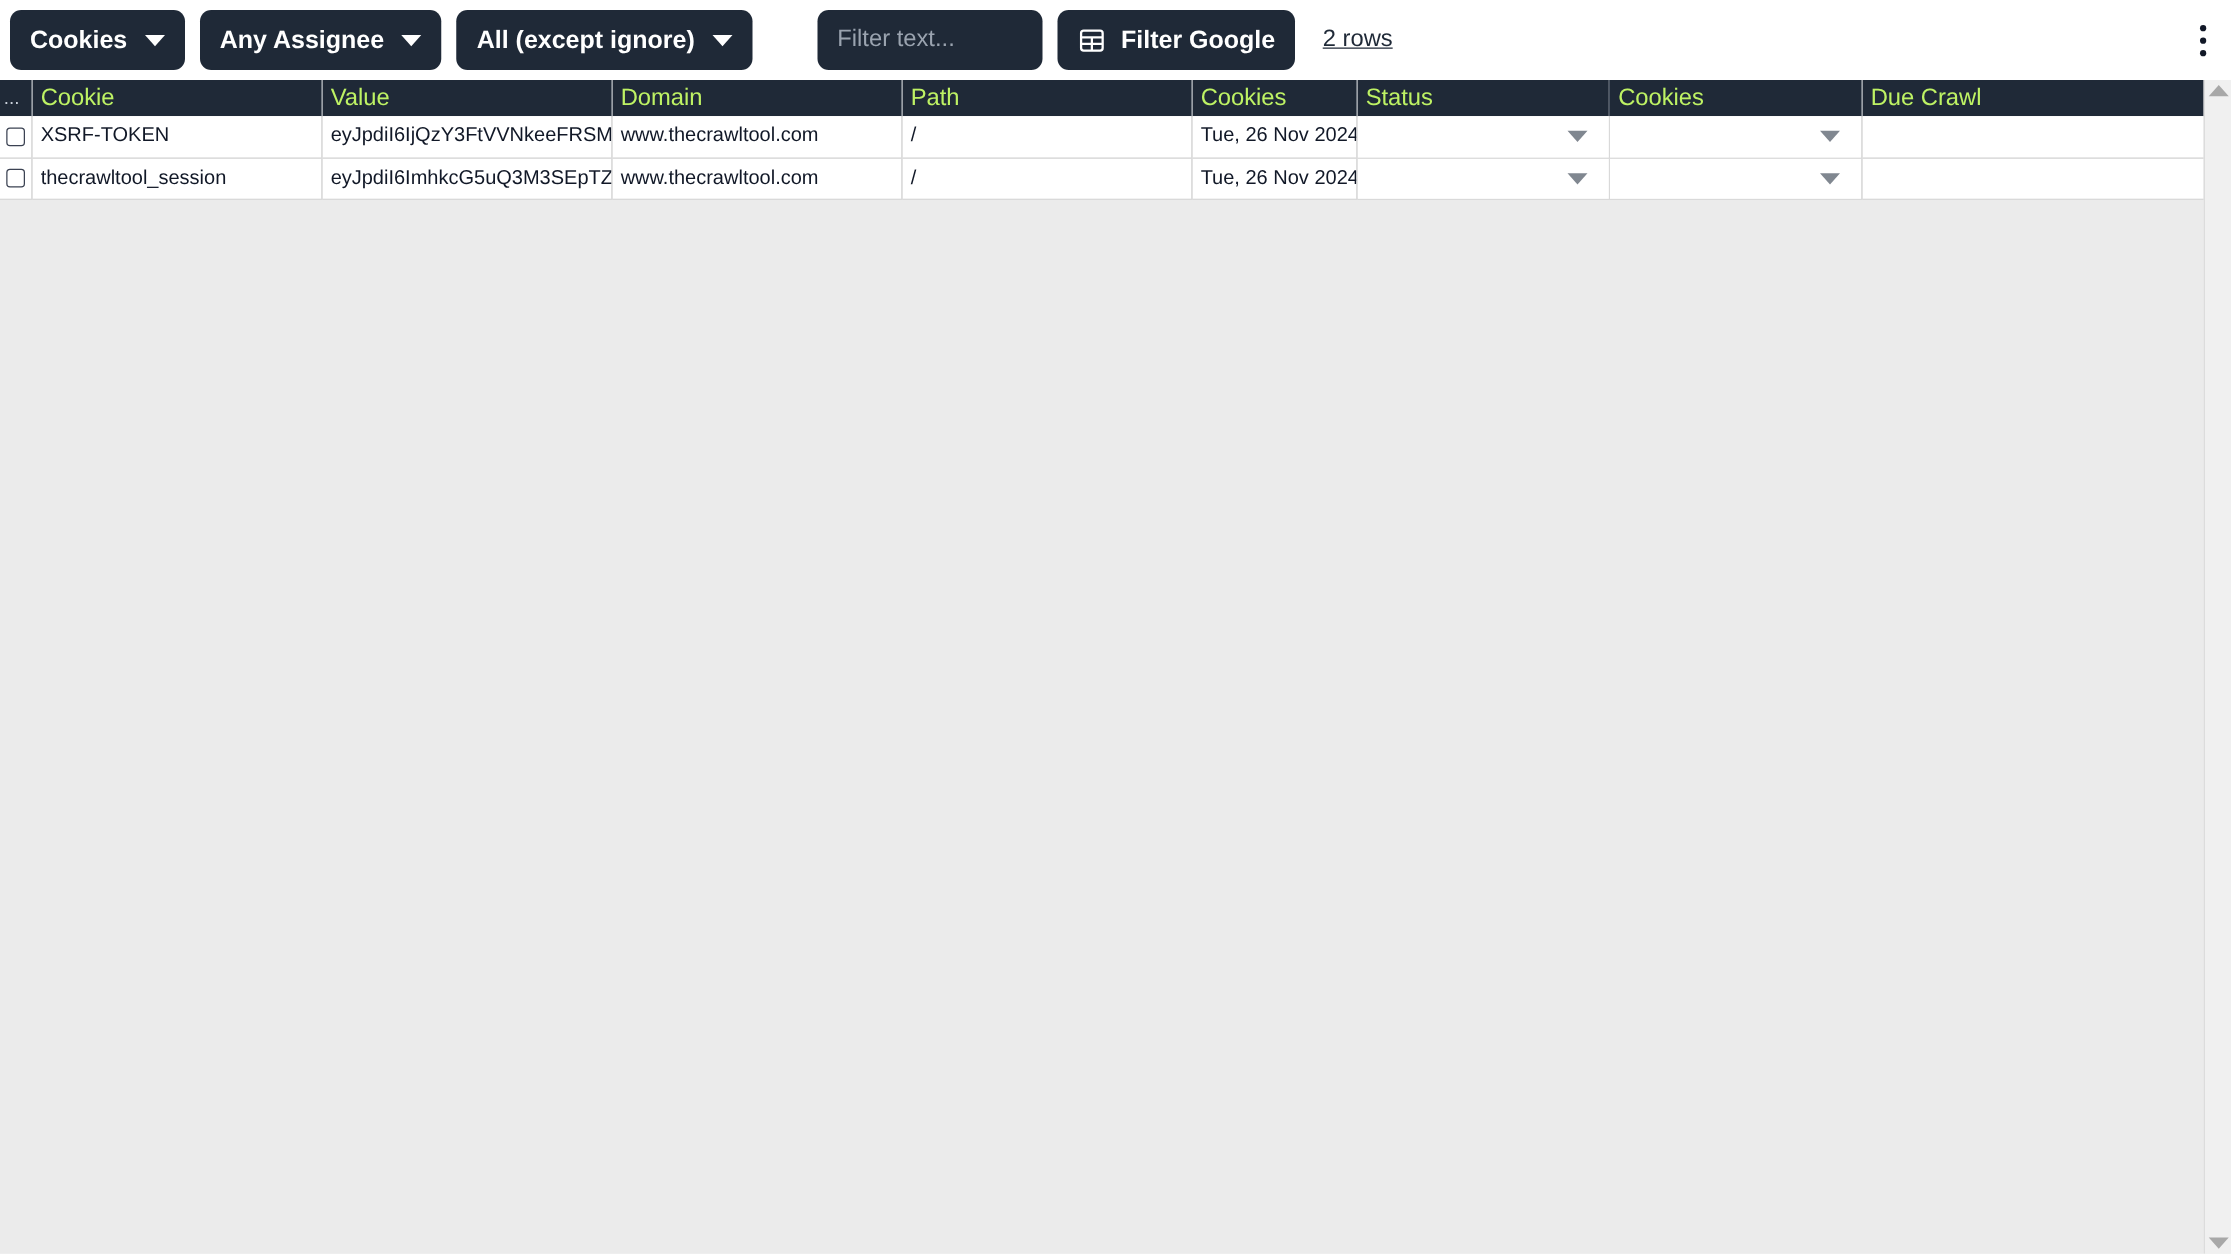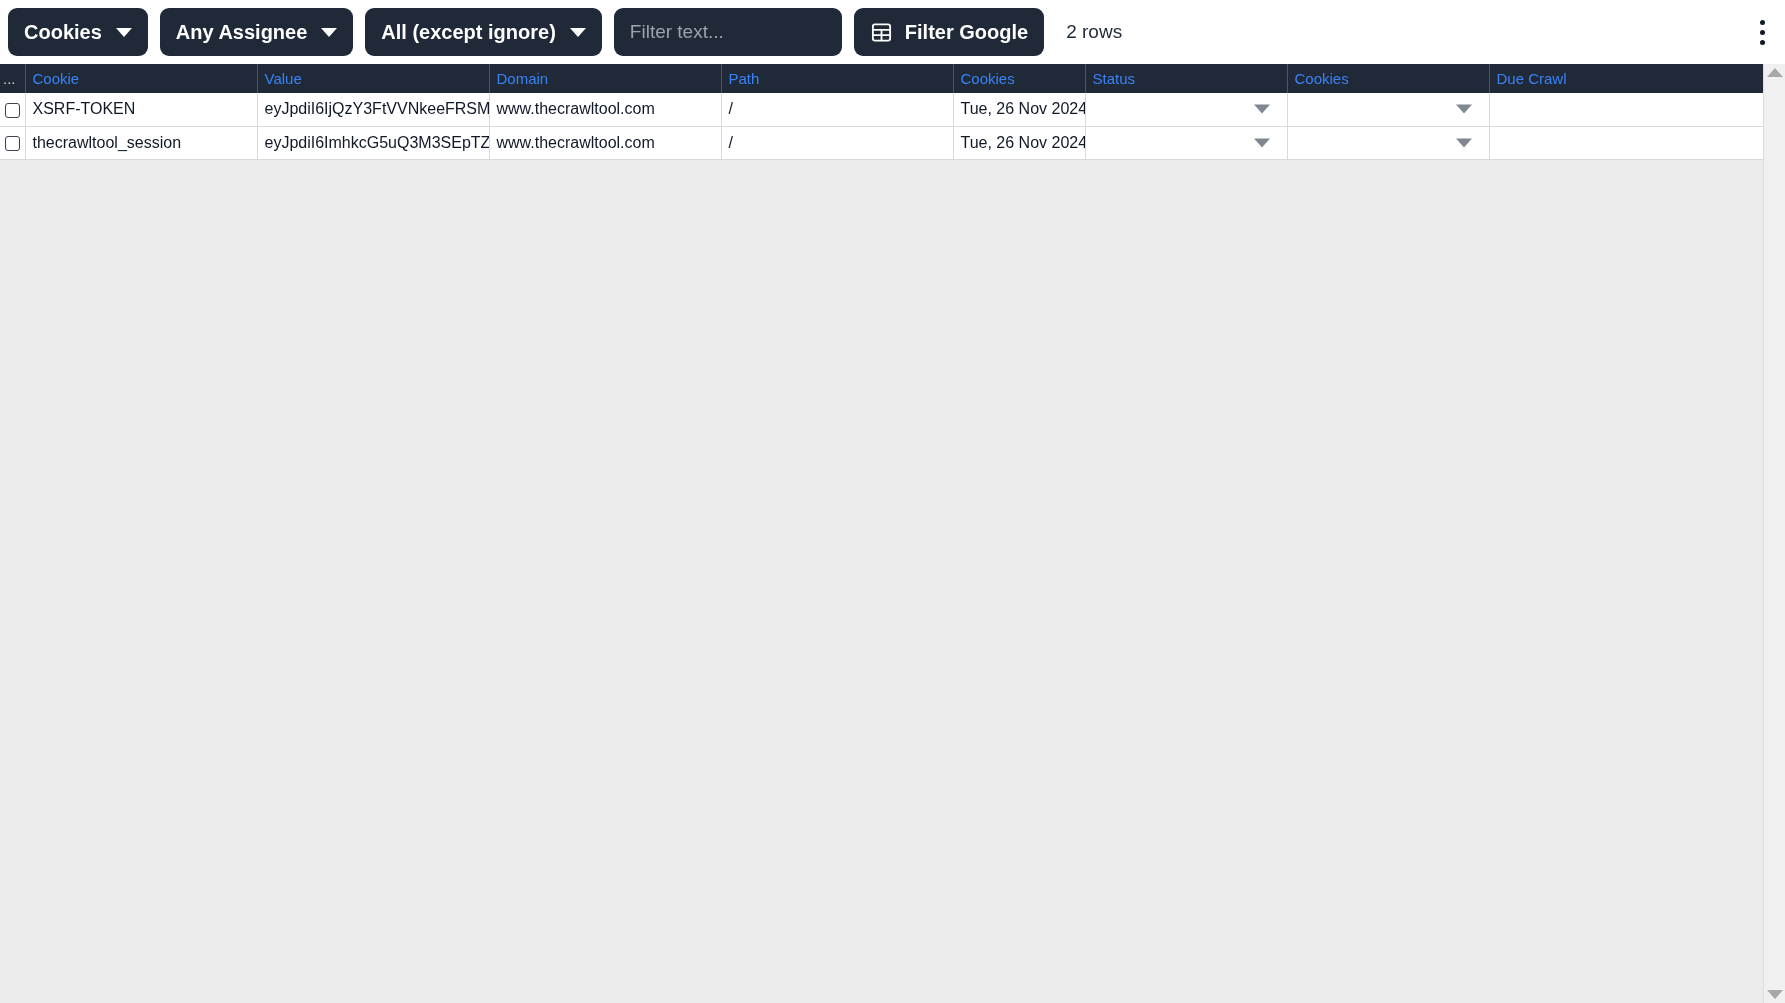--- a/index.html
+++ b/index.html
@@ -44,37 +44,39 @@
     border-left: 8px solid transparent;
     border-right: 8px solid transparent;
     border-top: 9px solid #ffffff;
     margin-left: 2px;
   }
   .filter-box {
     background: #1f2937;
     border: none;
     border-radius: 9px;
     height: 48px;
-    width: 228px;
+    width: 180px;
     padding: 0 16px;
     color: #ffffff;
     font-size: 19px;
     font-family: "Liberation Sans", sans-serif;
     outline: none;
+    margin-left: 40px;
   }
   .filter-box::placeholder { color: #9aa3af; }
 
   .icon-btn-ico { display: inline-flex; align-items: center; justify-content: center; }
 
   .rows-count {
     font-size: 19px;
     color: #1f2937;
     margin-left: 10px;
     white-space: nowrap;
     font-family: "Liberation Sans", sans-serif;
+    text-decoration: underline;
   }
 
   .kebab {
     position: absolute;
     right: 10px;
     top: 50%;
     transform: translateY(-50%);
     width: 26px;
     height: 40px;
     display: flex;
@@ -124,22 +126,22 @@
     transform: translateX(-50%);
     width: 0; height: 0;
     border-left: 8px solid transparent;
     border-right: 8px solid transparent;
     border-top: 9px solid #a8a8a8;
   }
 
   table.sheet { border-collapse: collapse; table-layout: fixed; width: 1763px; }
   table.sheet thead th {
     background: #1f2937;
-    color: #3b82f6;
-    font-size: 15px;
+    color: #bef264;
+    font-size: 19px;
     font-weight: normal;
     text-align: left;
     height: 29px;
     padding: 0 0 0 7px;
     border-right: 1px solid #4b5563;
     white-space: nowrap;
     overflow: hidden;
   }
   table.sheet thead th.sel-col {
     width: 25px;

